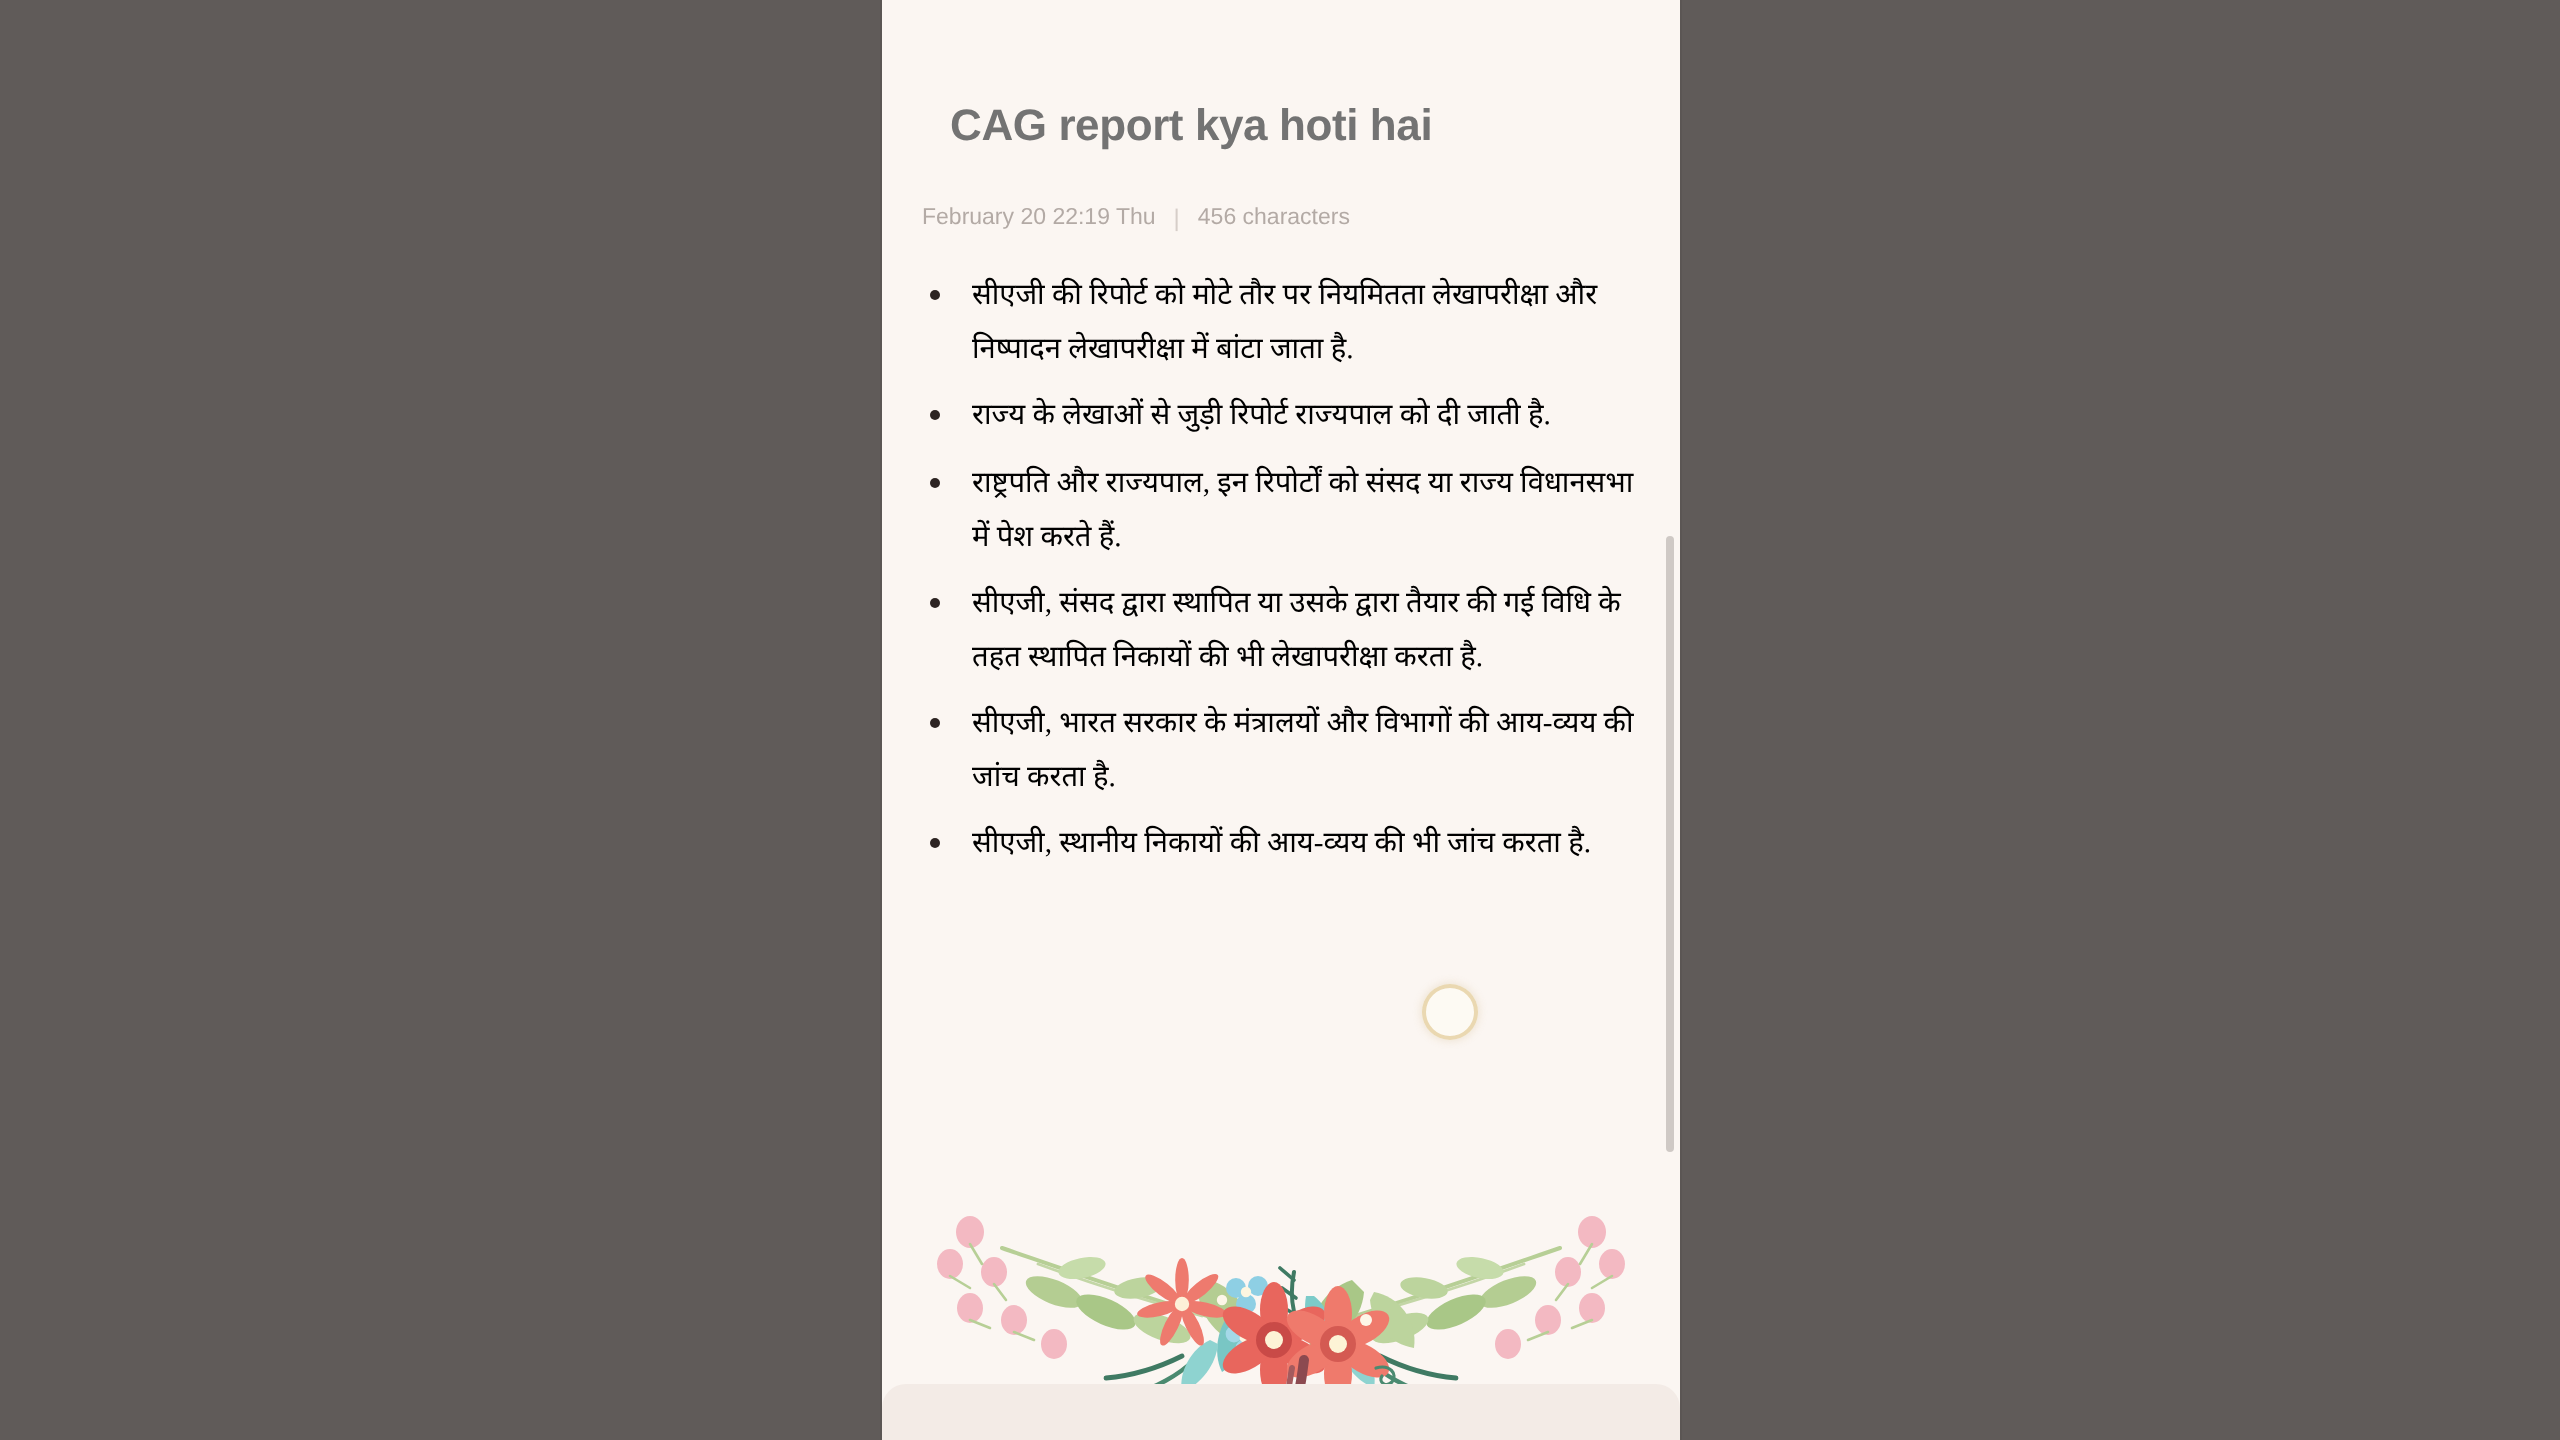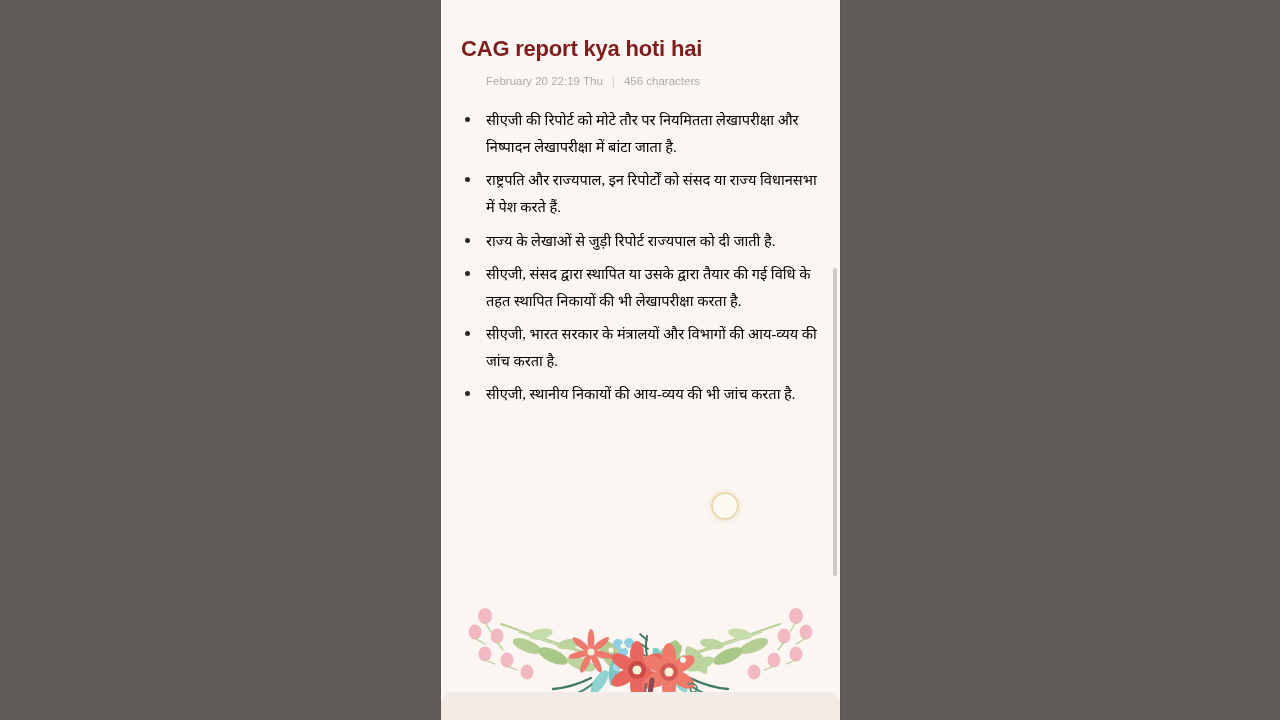--- a/index.html
+++ b/index.html
@@ -60,39 +60,38 @@
   .card-inner {
     position: absolute;
     left: 0;
     top: 0;
     right: 0;
     bottom: 0;
     overflow: hidden;
   }
 
   .note-title {
-    margin: 0;
+    margin: 14px;
     padding: 36px 20px 0 20px;
     font-size: 22px;
     font-weight: bold;
-    color: #7f1d1d;
+    color: #737373;
     letter-spacing: -0.2px;
     line-height: 1.2;
     font-family: "Liberation Sans", sans-serif;
   }
 
   .note-meta {
     padding: 13px 20px 0 20px;
     font-size: 11.5px;
     color: #b3aaa5;
     display: flex;
     align-items: flex-start;
     gap: 9px;
     font-family: "Liberation Sans", sans-serif;
-    margin-left: 25px;
   }
   .note-meta .sep {
     color: #d6cec9;
     font-size: 12px;
     line-height: 1;
   }
 
   .note-body {
     padding: 20px 18px 0 18px;
     list-style: none;
@@ -194,22 +193,22 @@
       <h1 class="note-title">CAG report kya hoti hai</h1>
 
       <div class="note-meta">
         <span>February 20 22:19 Thu</span>
         <span class="sep">|</span>
         <span>456 characters</span>
       </div>
 
       <ul class="note-body">
         <li class="note-bullet">सीएजी की रिपोर्ट को मोटे तौर पर नियमितता लेखापरीक्षा और निष्पादन लेखापरीक्षा में बांटा जाता है.</li>
+        <li class="note-bullet">राज्य के लेखाओं से जुड़ी रिपोर्ट राज्यपाल को दी जाती है.</li>
         <li class="note-bullet">राष्ट्रपति और राज्यपाल, इन रिपोर्टों को संसद या राज्य विधानसभा में पेश करते हैं.</li>
-        <li class="note-bullet">राज्य के लेखाओं से जुड़ी रिपोर्ट राज्यपाल को दी जाती है.</li>
         <li class="note-bullet">सीएजी, संसद द्वारा स्थापित या उसके द्वारा तैयार की गई विधि के तहत स्थापित निकायों की भी लेखापरीक्षा करता है.</li>
         <li class="note-bullet">सीएजी, भारत सरकार के मंत्रालयों और विभागों की आय-व्यय की जांच करता है.</li>
         <li class="note-bullet">सीएजी, स्थानीय निकायों की आय-व्यय की भी जांच करता है.</li>
       </ul>
 
       <div class="floral">
         <svg viewBox="0 0 399 110" xmlns="http://www.w3.org/2000/svg" aria-hidden="true">
           <g stroke-linecap="round" stroke-linejoin="round">
 
             <path d="M60 36 C95 48 140 64 190 78" stroke="#b7cf96" stroke-width="2" fill="none"></path>

